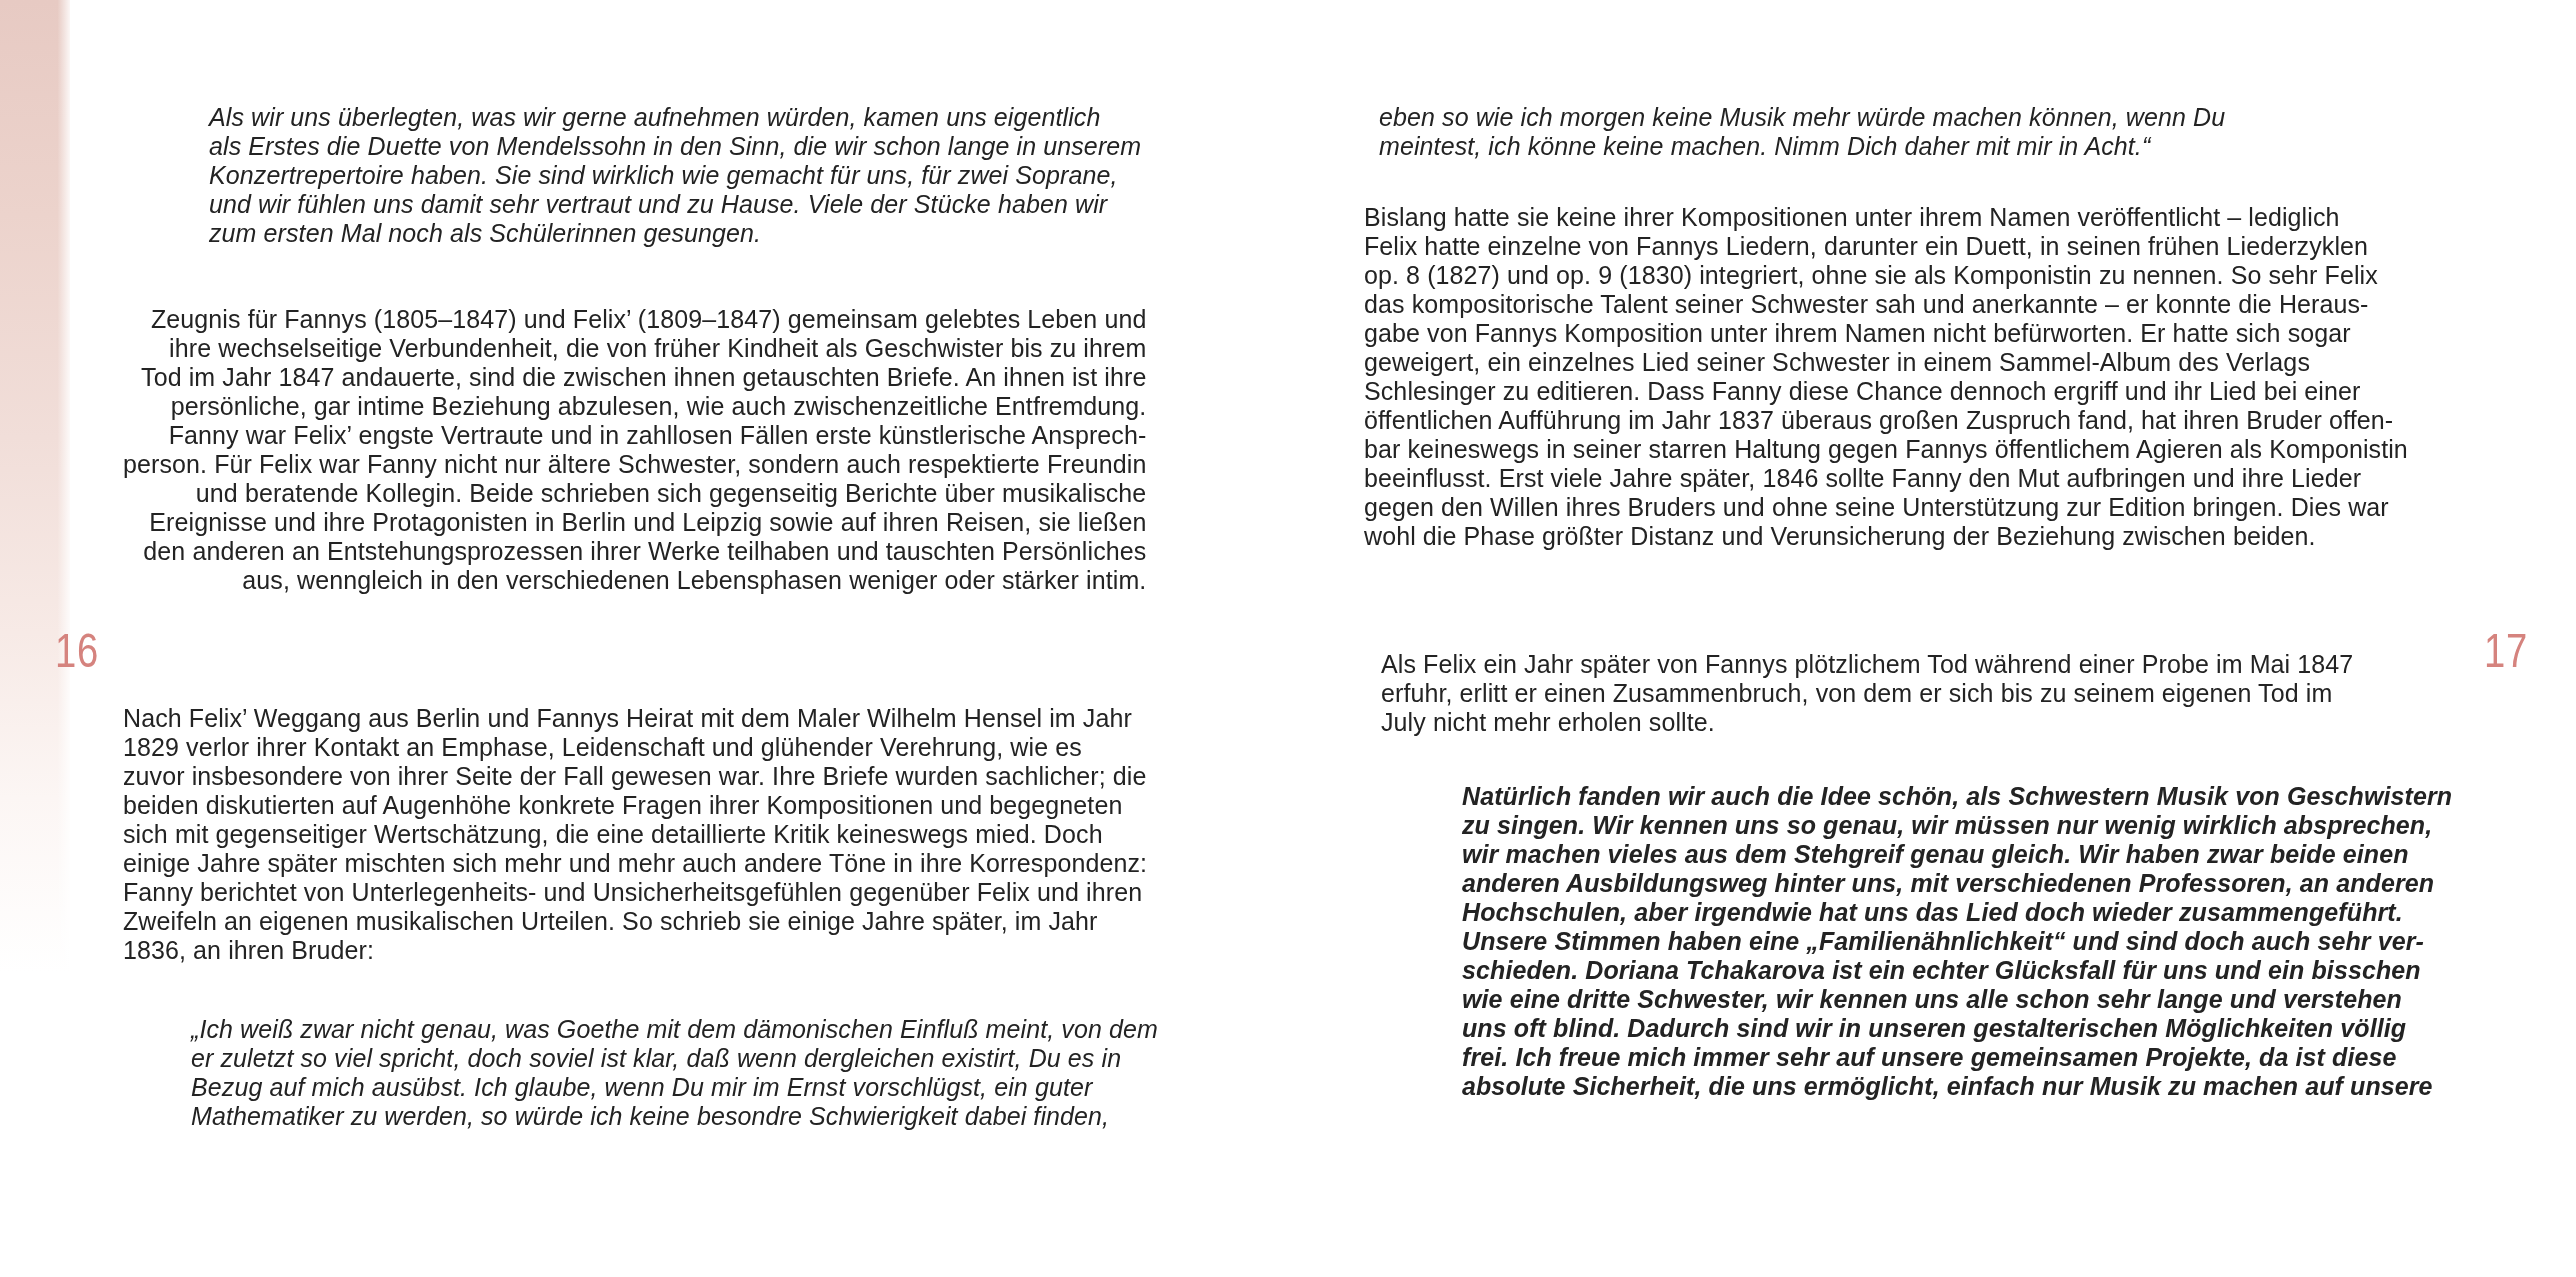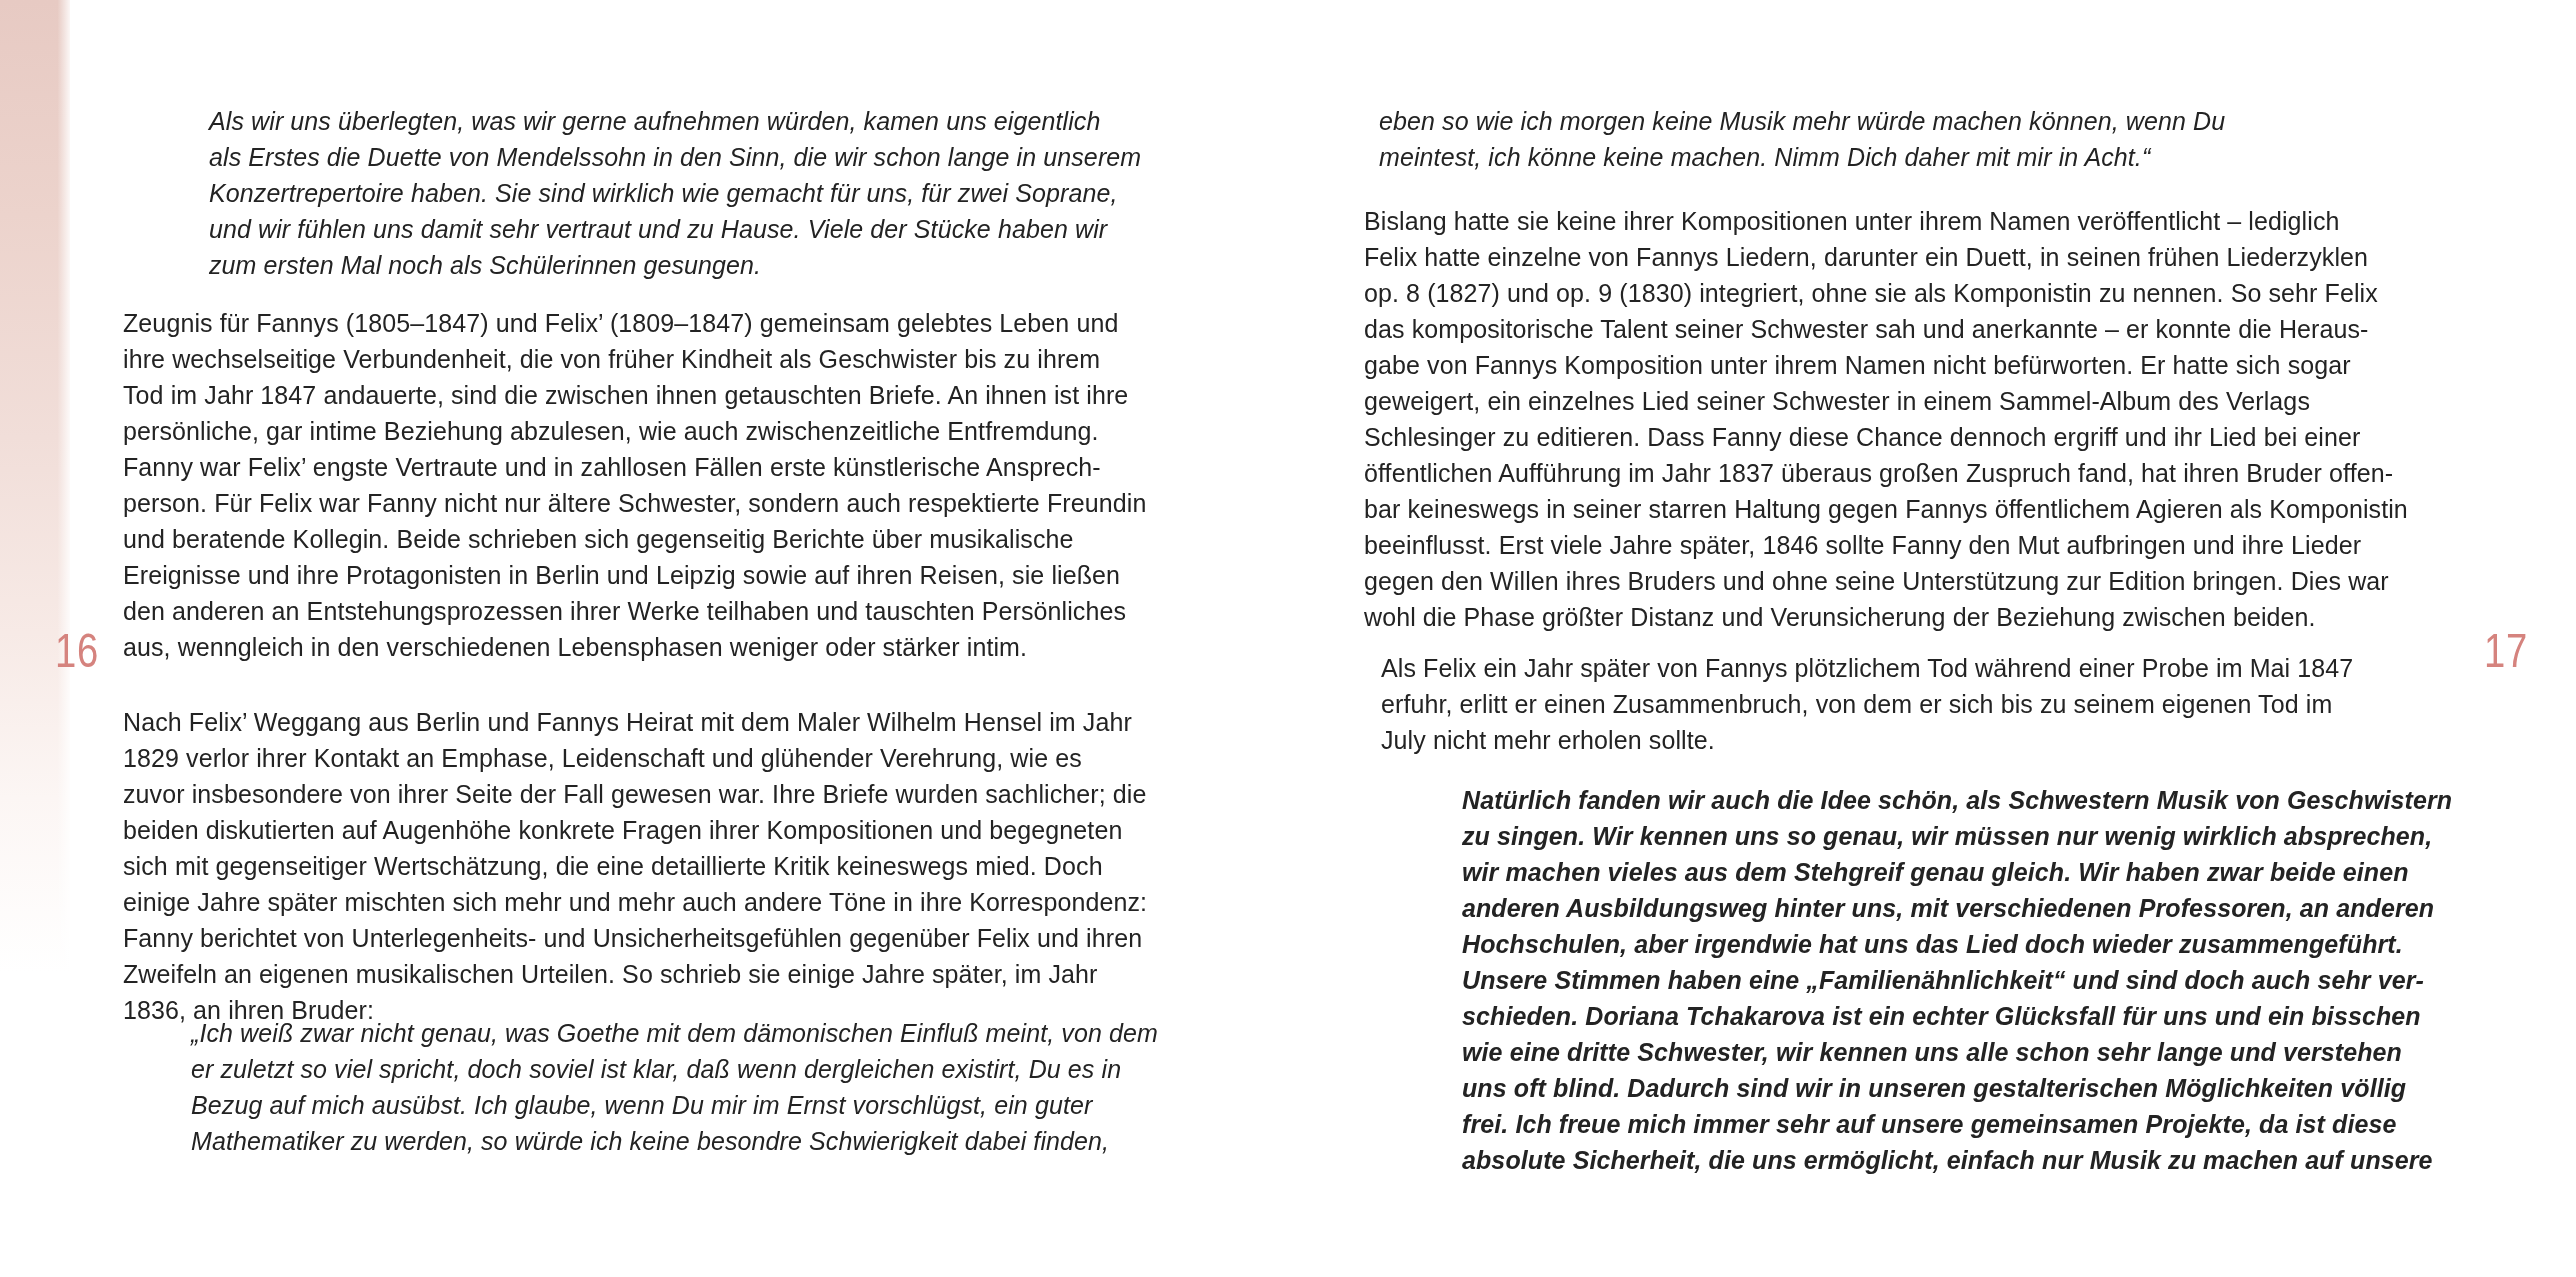--- a/index.html
+++ b/index.html
@@ -38,29 +38,29 @@
     transform-origin: left top;
     letter-spacing: 0.9px;
   }
   #pagenum-left  { left: 55px;   top: 626px; }
   #pagenum-right { left: 2484px; top: 626px; }
 
   
   .block {
     position: absolute;
     font-size: 25px;
-    line-height: 36px;
+    line-height: 29px;
     white-space: pre;
     letter-spacing: 0.1px;
   }
   .quote { font-style: italic; }
 
   
   #q1 { left: 209px;  top: 103px;  }
-  #p1 { left: 123px;  top: 305px;  }
+  #p1 { left: 123px;  top: 305px; text-align: right;  }
   #p2 { left: 123px;  top: 704px;  }
   #q2 { left: 191px;  top: 1015px; }
 
   
   #q3 { left: 1379px; top: 103px;  }
   #p3 { left: 1364px; top: 203px;  }
   #p4 { left: 1381px; top: 650px;  }
   #q4 { left: 1462px; top: 782px; font-weight: bold;  }
 </style>
 </head>

